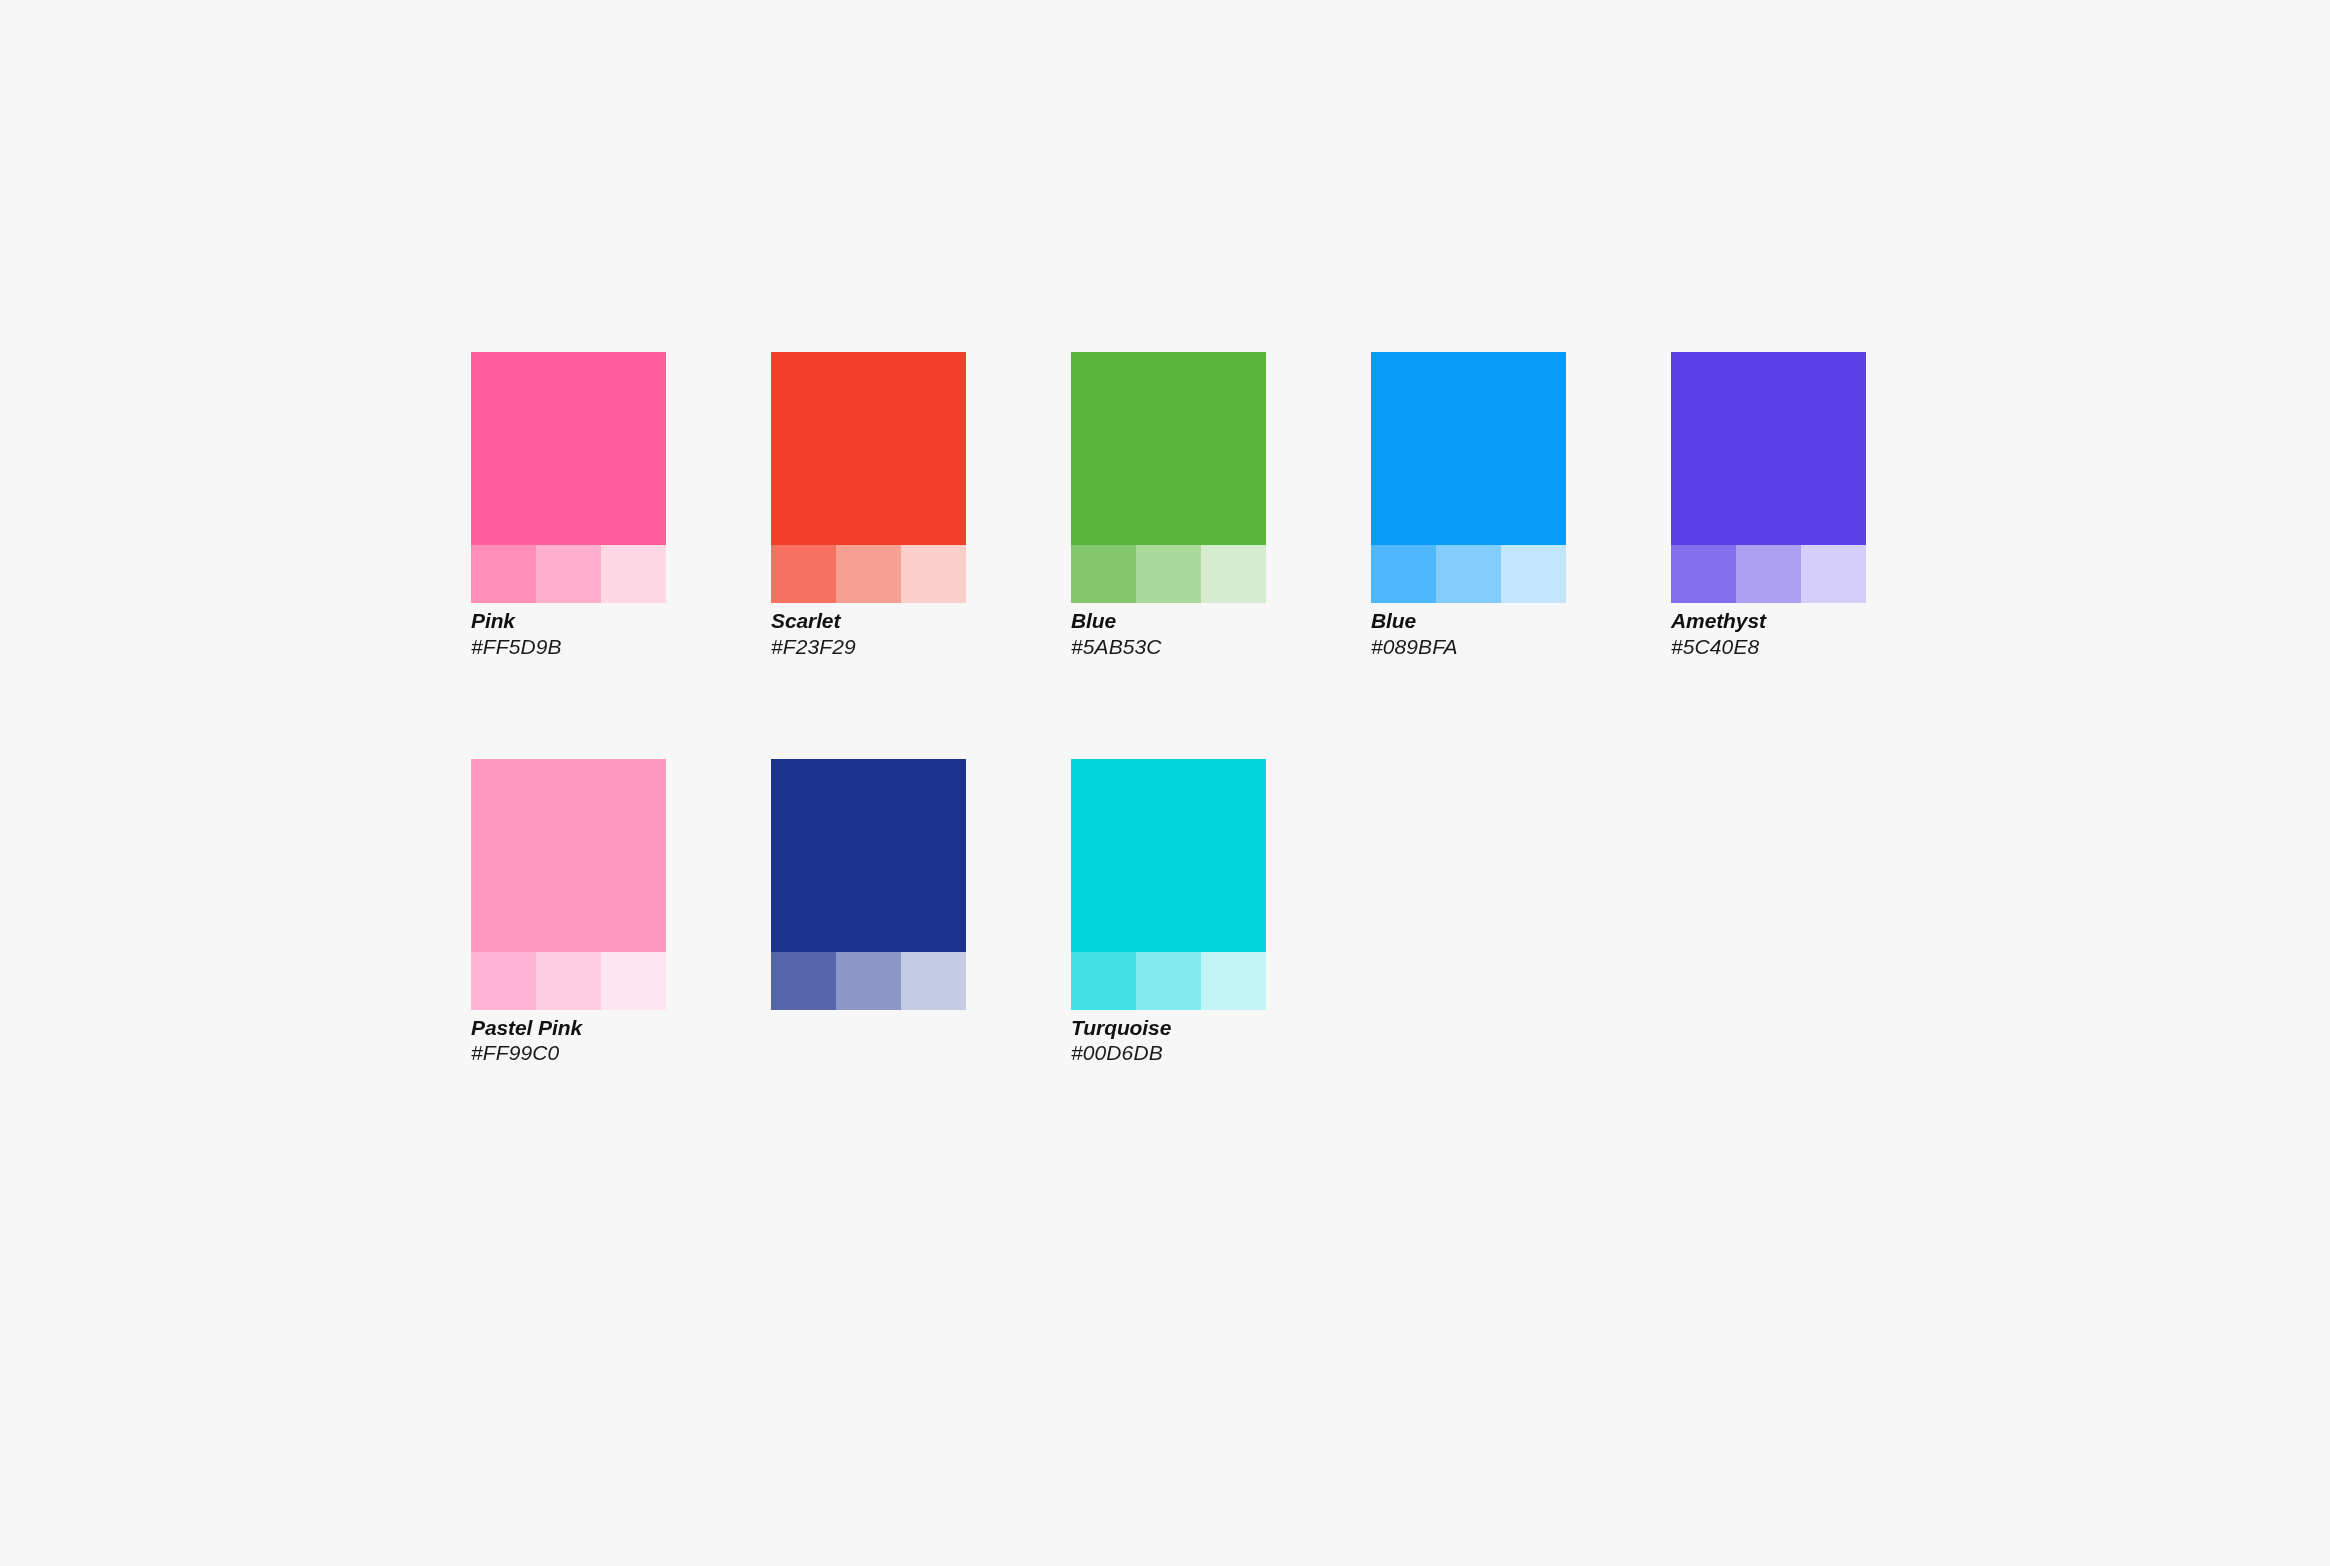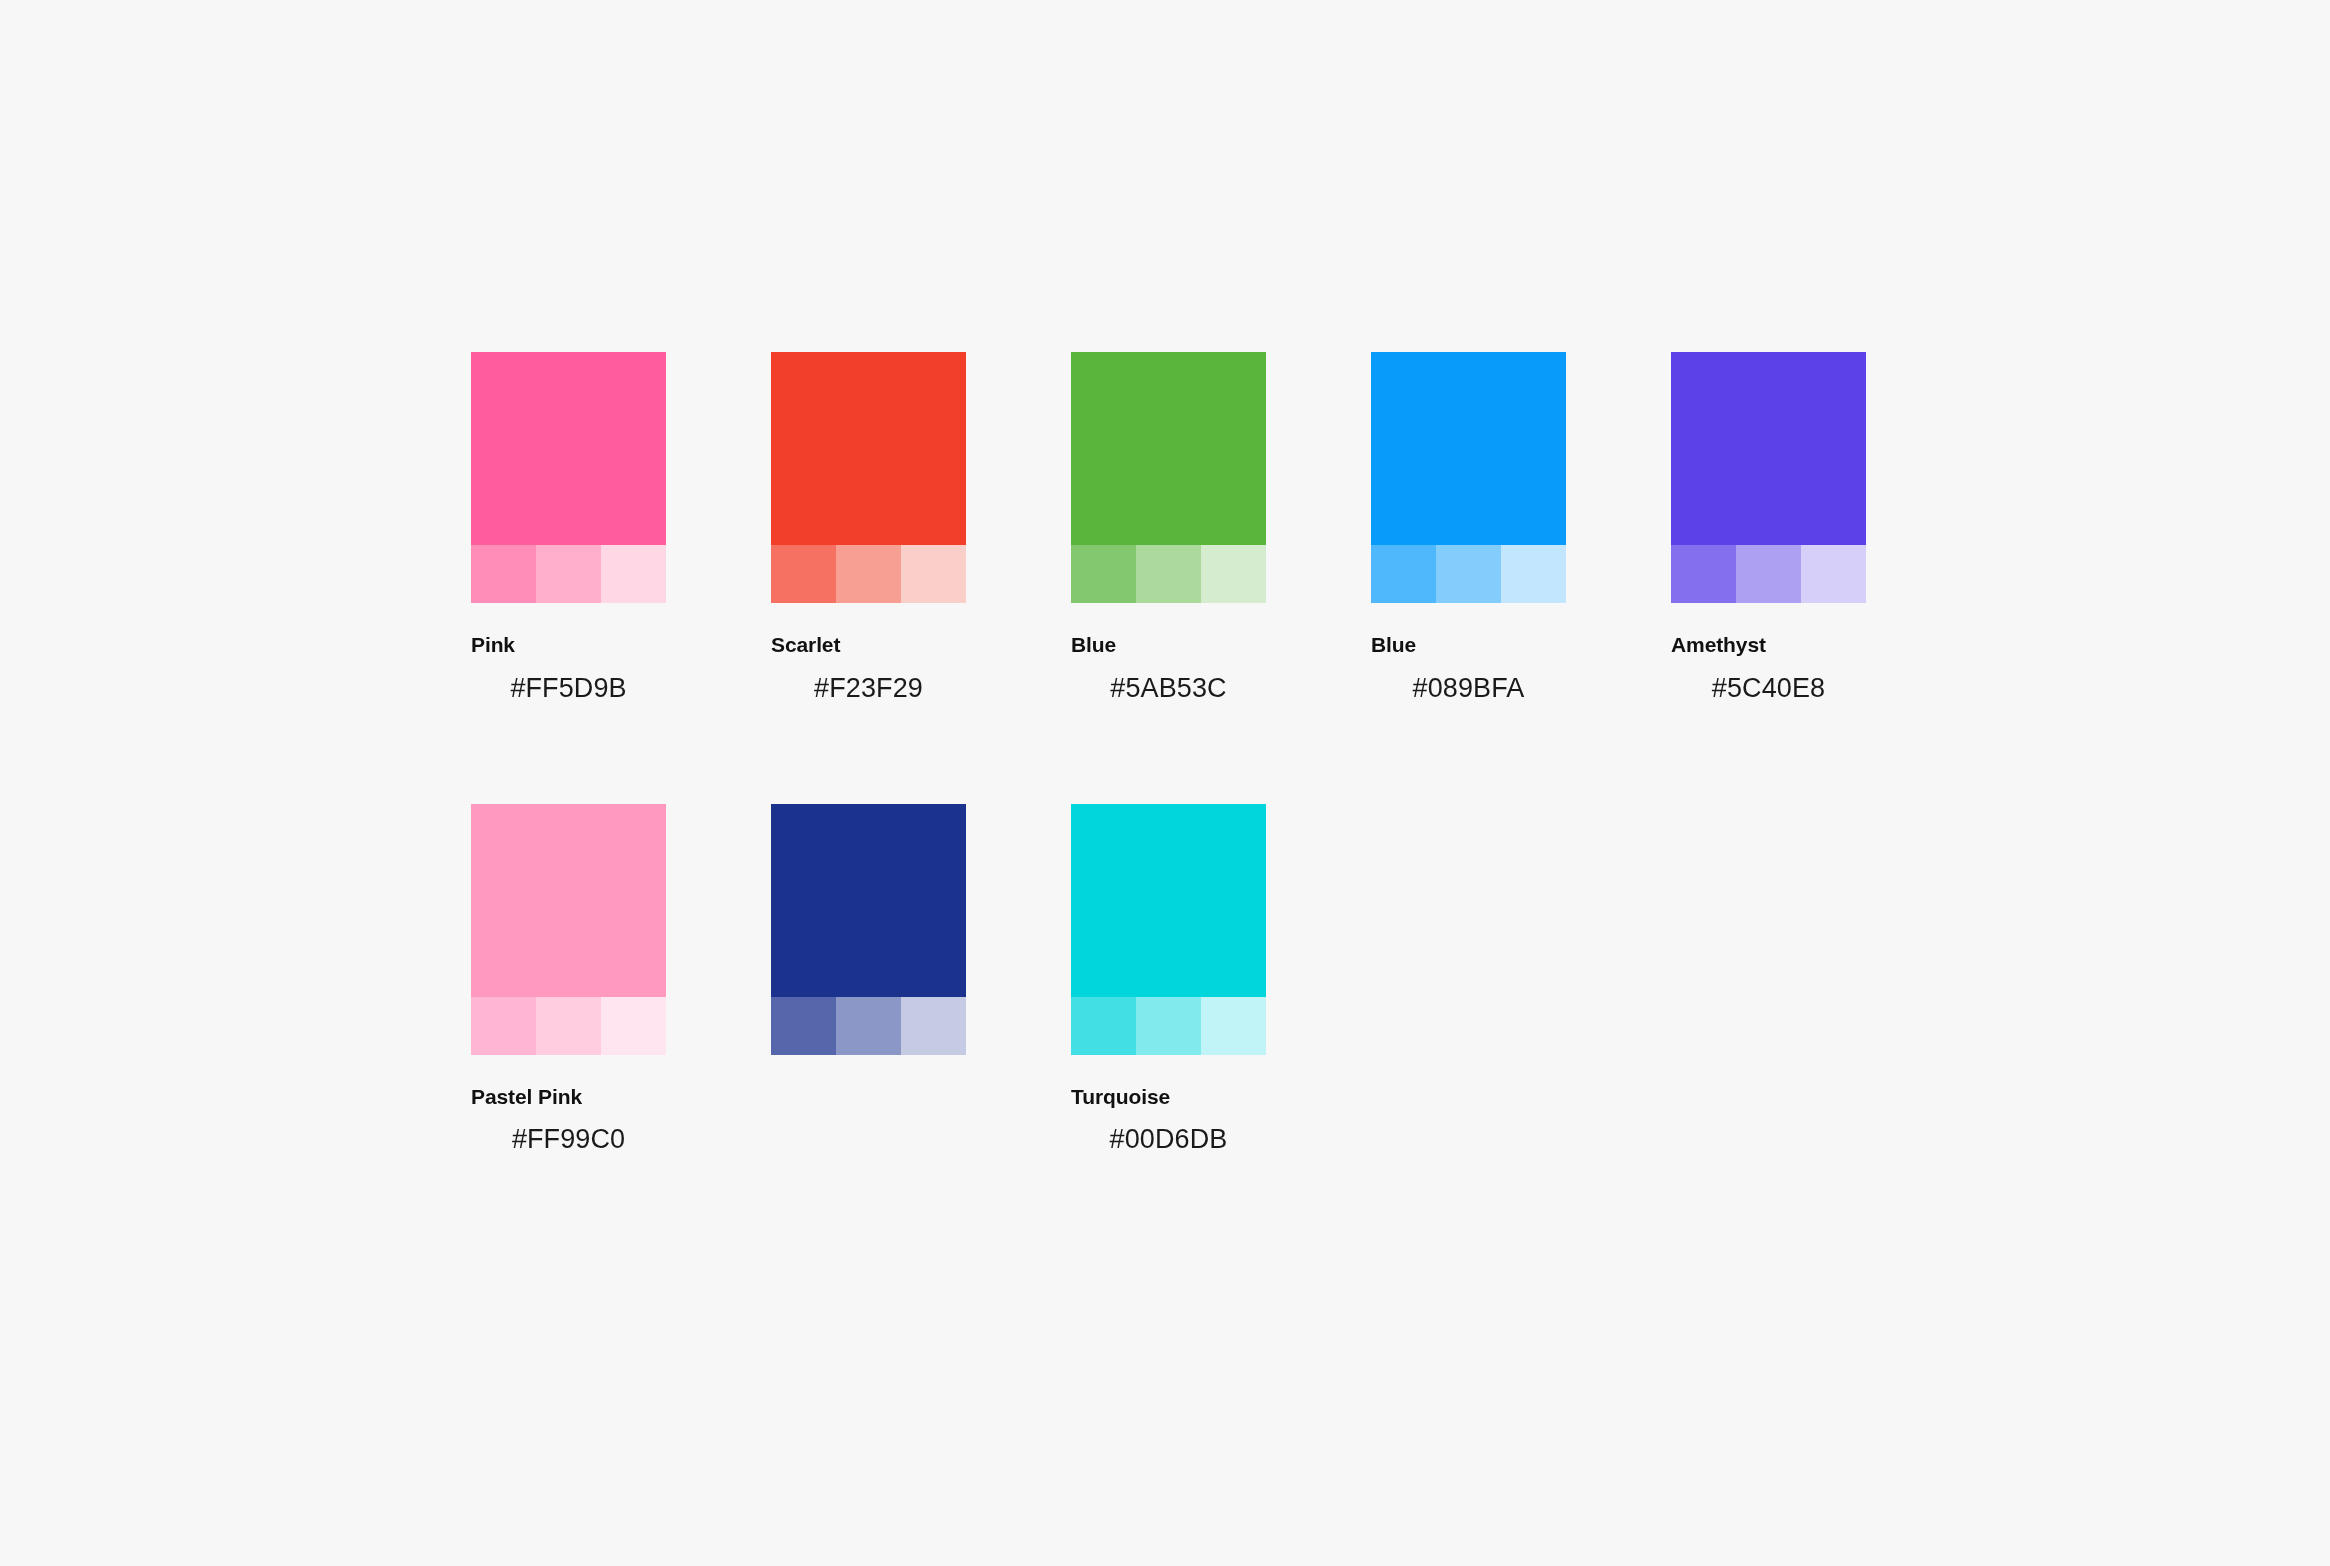--- a/index.html
+++ b/index.html
@@ -57,41 +57,41 @@
     display: flex;
     flex: none;
   }
 
   .swatch-tint {
     flex: 1 1 0;
     height: 100%;
   }
 
   .swatch-meta {
-    padding-top: 29px;
+    padding-top: 5px;
+    font-style: italic;
   }
 
   .swatch-name {
     font-size: 21px;
     font-weight: 700;
     line-height: 1.18;
     color: #111111;
     letter-spacing: -0.1px;
     white-space: nowrap;
   }
 
   .swatch-hex {
-    font-size: 27px;
+    font-size: 21px;
     font-weight: 400;
     line-height: 1.18;
     color: #1A1A1A;
     letter-spacing: 0.1px;
-    margin-top: 15px;
+    margin-top: 1px;
     white-space: nowrap;
-    text-align: center;
   }
 </style>
 </head>
 <body style="background: rgb(247, 247, 247);">
 
 <div id="palette-page">
   <div id="palette-grid">
       <div class="swatch-card">
         <div class="swatch-block">
           <div class="swatch-base" style="background-color: rgb(255, 93, 155);"></div>

